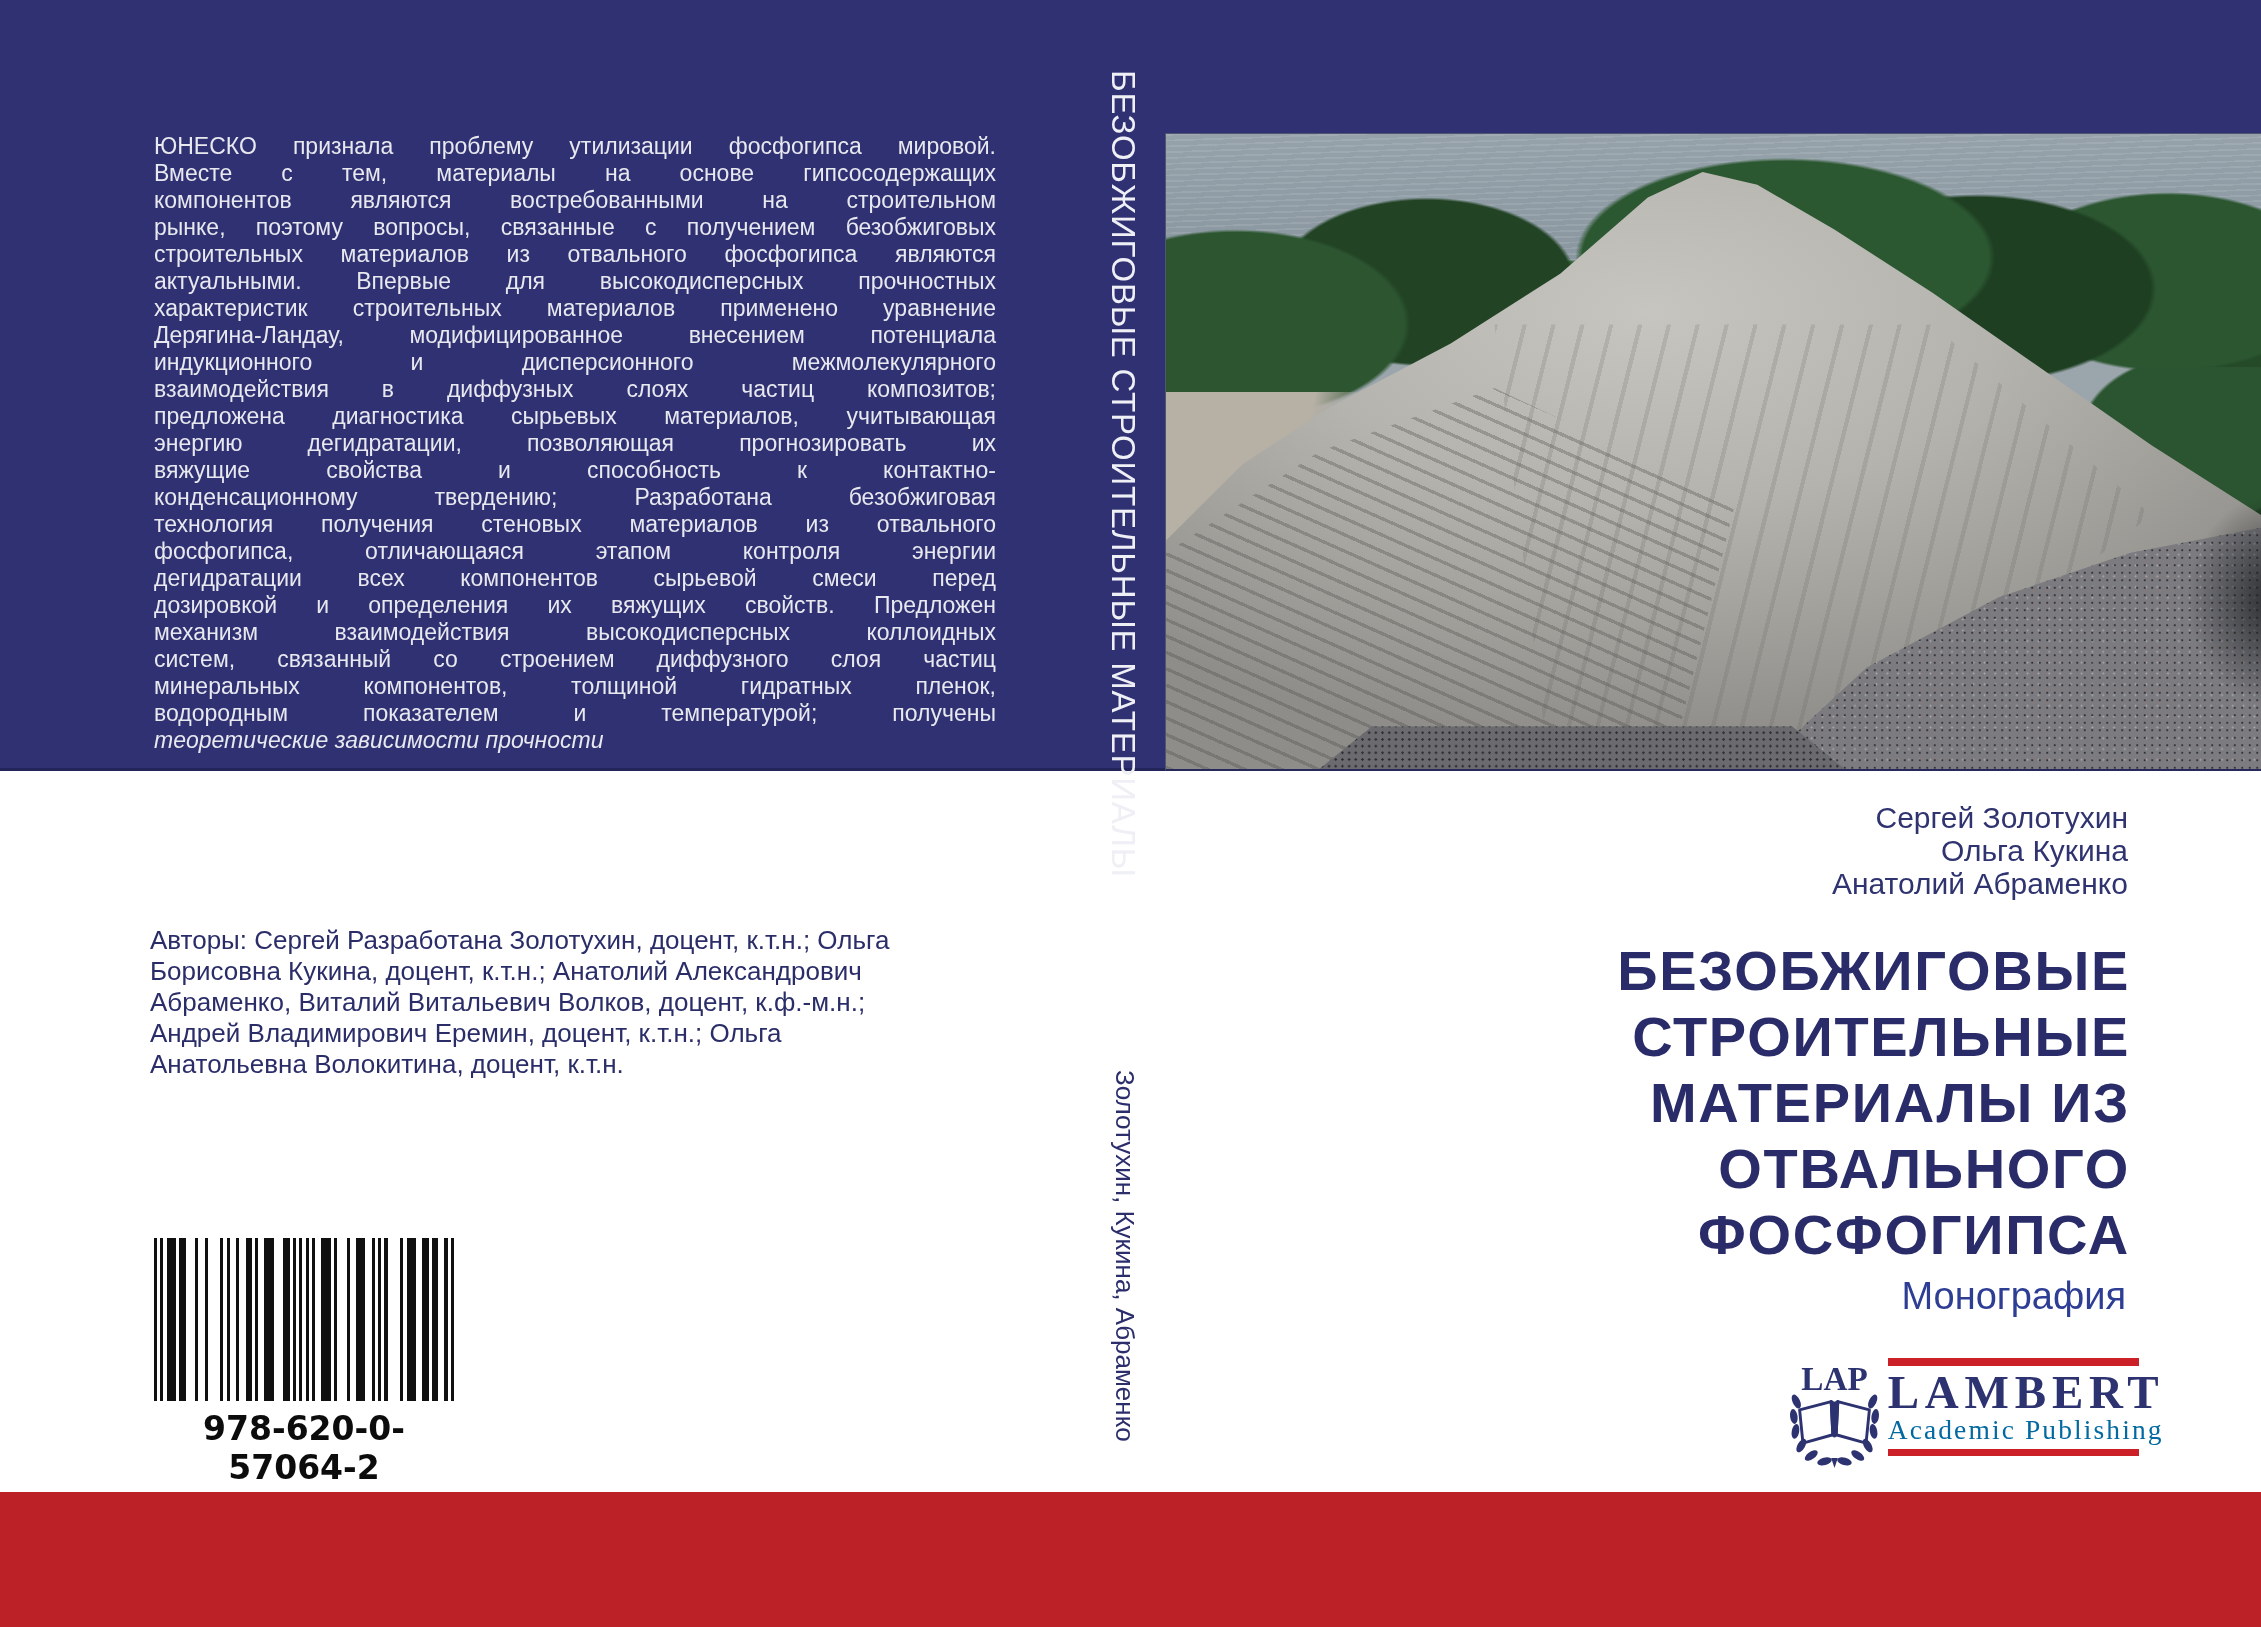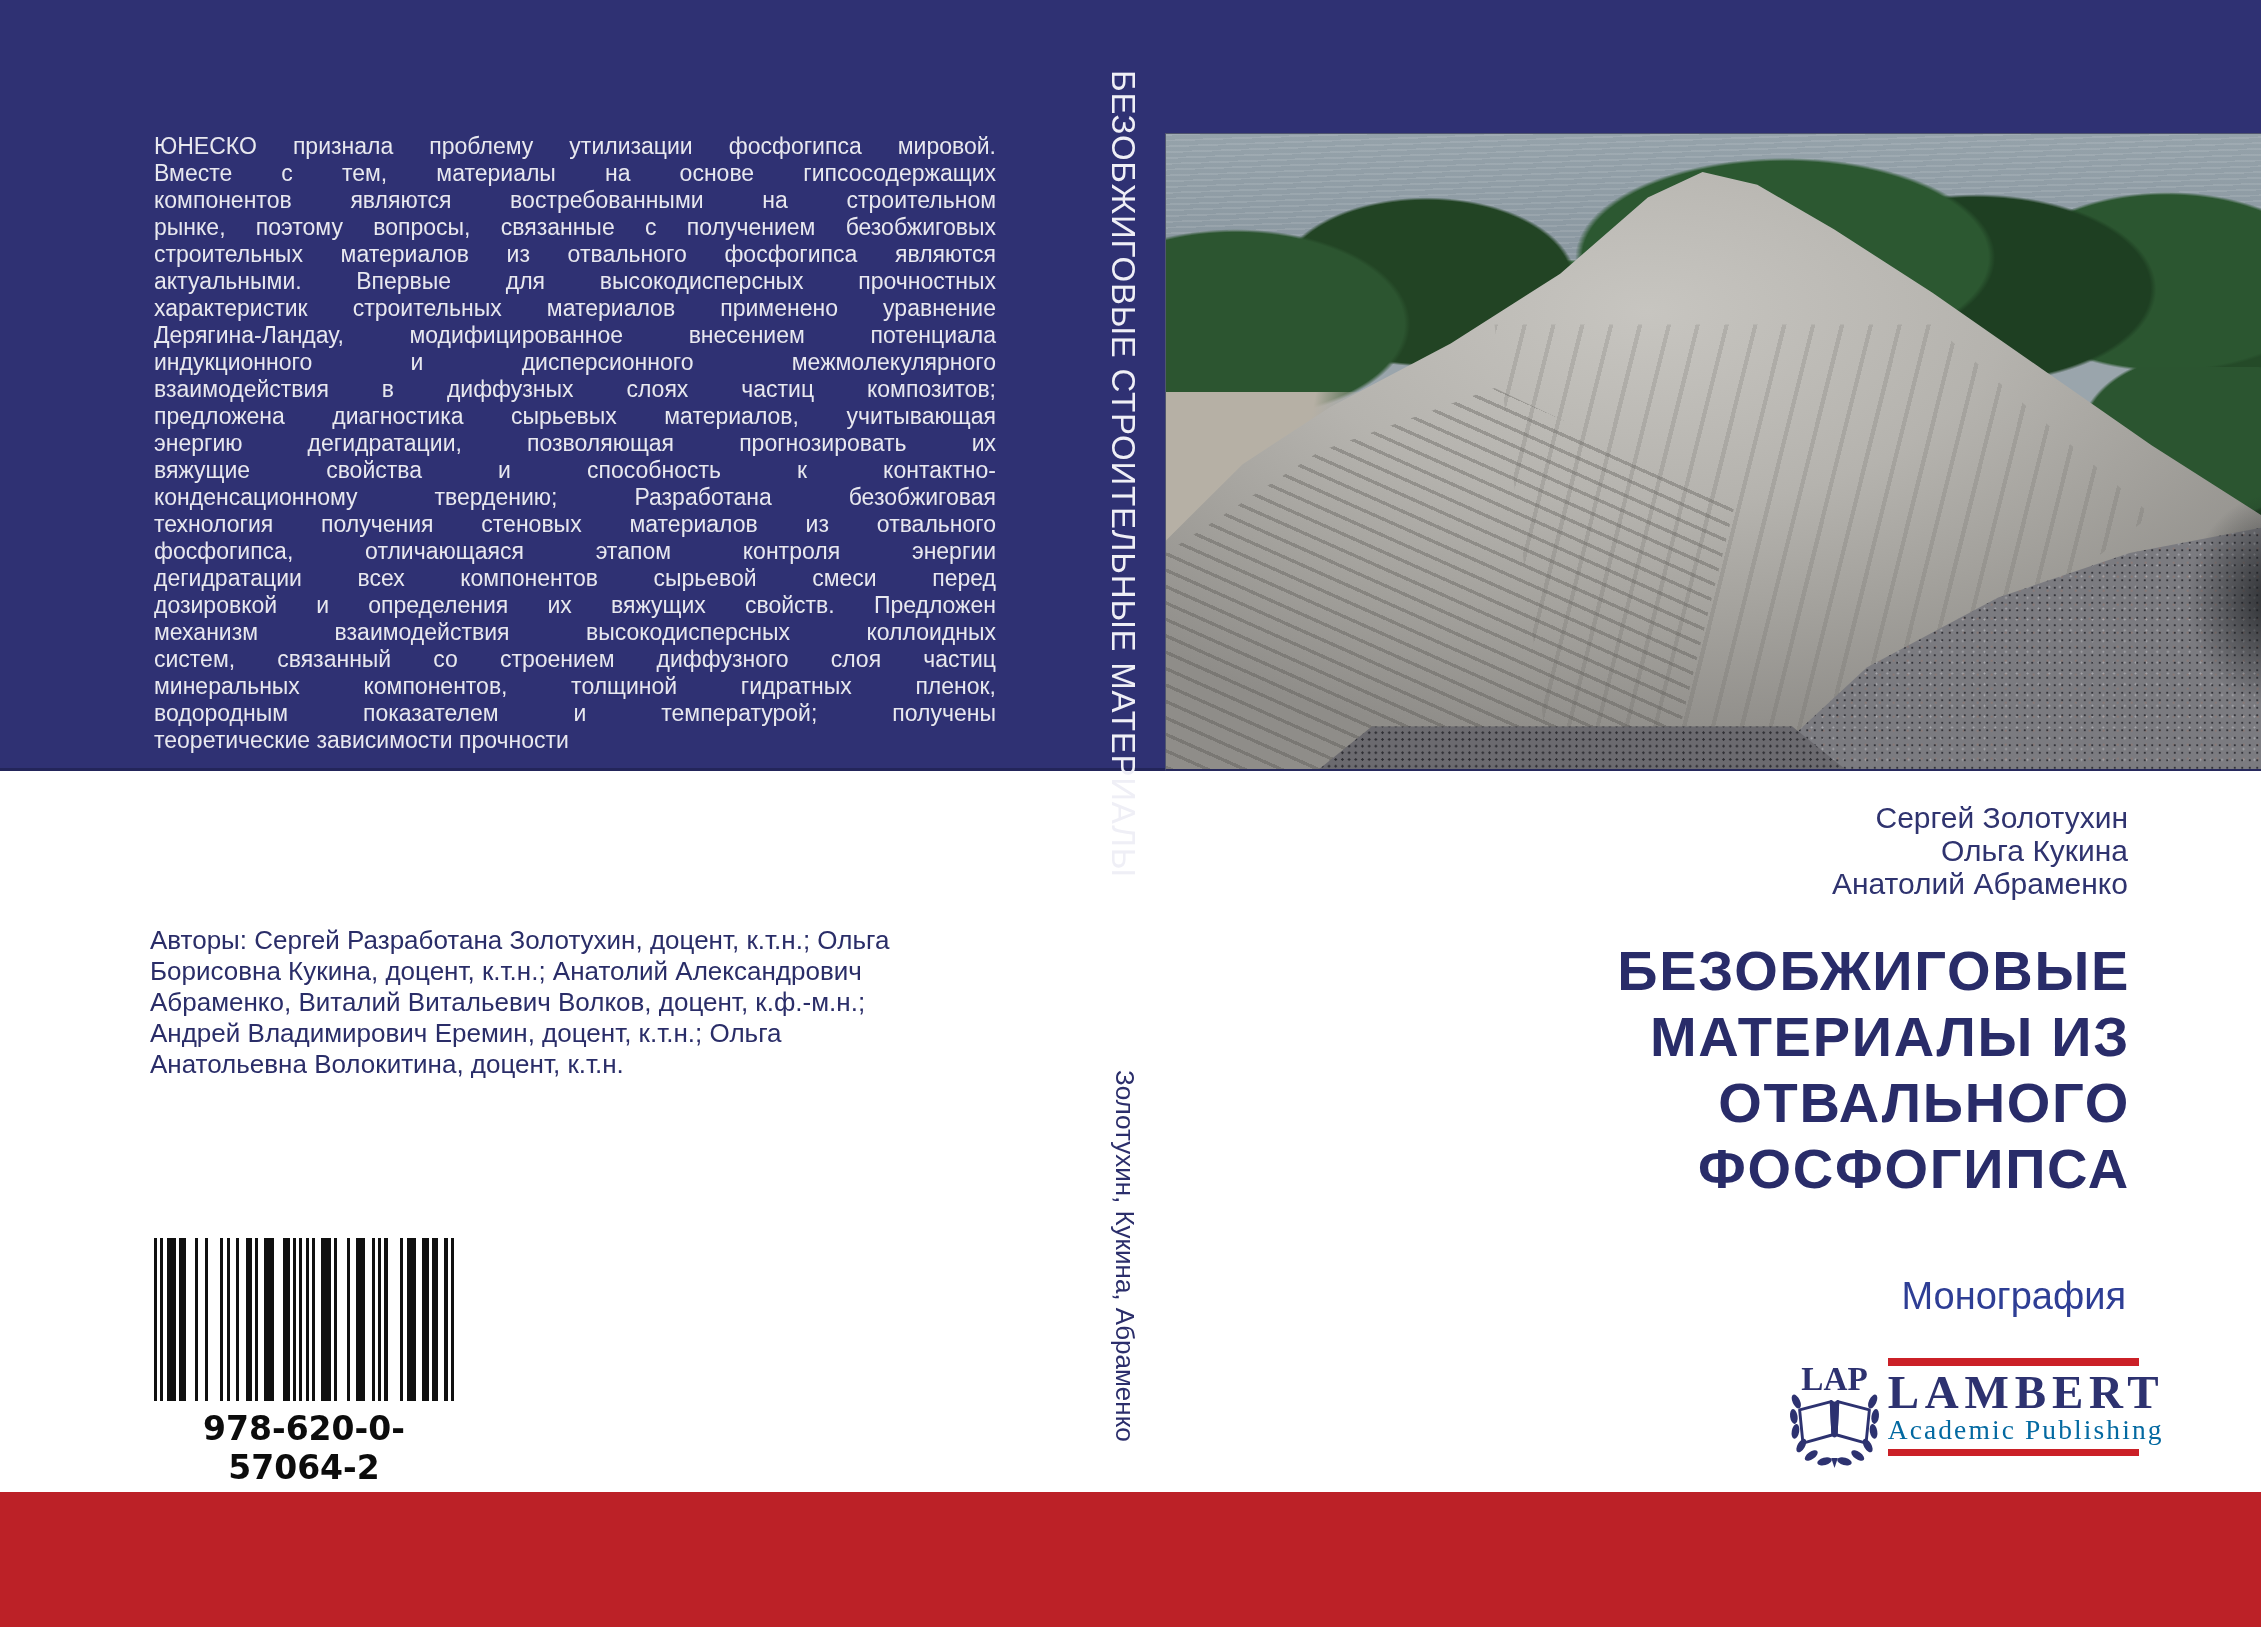--- a/index.html
+++ b/index.html
@@ -13,21 +13,21 @@
     position:absolute; left:0; top:0; width:2261px; height:768px;
     background:#2f3173; border-bottom:3.3px solid #23255a;
   }
 
   
   .annotation {
     position:absolute; left:154px; top:133px; width:842px;
     color:#e8e8ef; font-size:23px; line-height:27px;
   }
   .ann-line { text-align:justify; text-align-last:justify; white-space:normal; }
-  .ann-line:last-child { text-align-last:left; }
+  .ann-line:last-child { text-align-last:left;font-style:italic; }
 
   
   .spine-title {
     position:absolute; left:1097px; top:70px; height:649px; width:45px;
     writing-mode:vertical-rl; text-orientation:mixed;
     color:#efeff6; font-size:33px; letter-spacing:0.8px; white-space:nowrap;
   }
   .spine-authors {
     position:absolute; left:1102px; top:1070px; height:366px; width:38px;
     writing-mode:vertical-rl; text-orientation:mixed;
@@ -301,20 +301,21 @@
   </div>
 
   <div class="front-authors">
       <div>Сергей Золотухин</div>
       <div>Ольга Кукина</div>
       <div>Анатолий Абраменко</div>
     </div>
 
   <div class="front-title">
       <div>БЕЗОБЖИГОВЫЕ</div>
+      <div>СТРОИТЕЛЬНЫЕ</div>
       <div>МАТЕРИАЛЫ ИЗ</div>
       <div>ОТВАЛЬНОГО</div>
       <div>ФОСФОГИПСА</div>
     </div>
 
   <div class="front-subtitle">Монография</div>
 
   <div class="publisher">
     <svg class="lap-roundel" viewBox="0 0 112 134" xmlns="http://www.w3.org/2000/svg">
       <text x="56" y="38" text-anchor="middle" font-family="Liberation Serif, DejaVu Serif, serif" font-weight="bold" font-size="40" fill="#2d3270">LAP</text>

